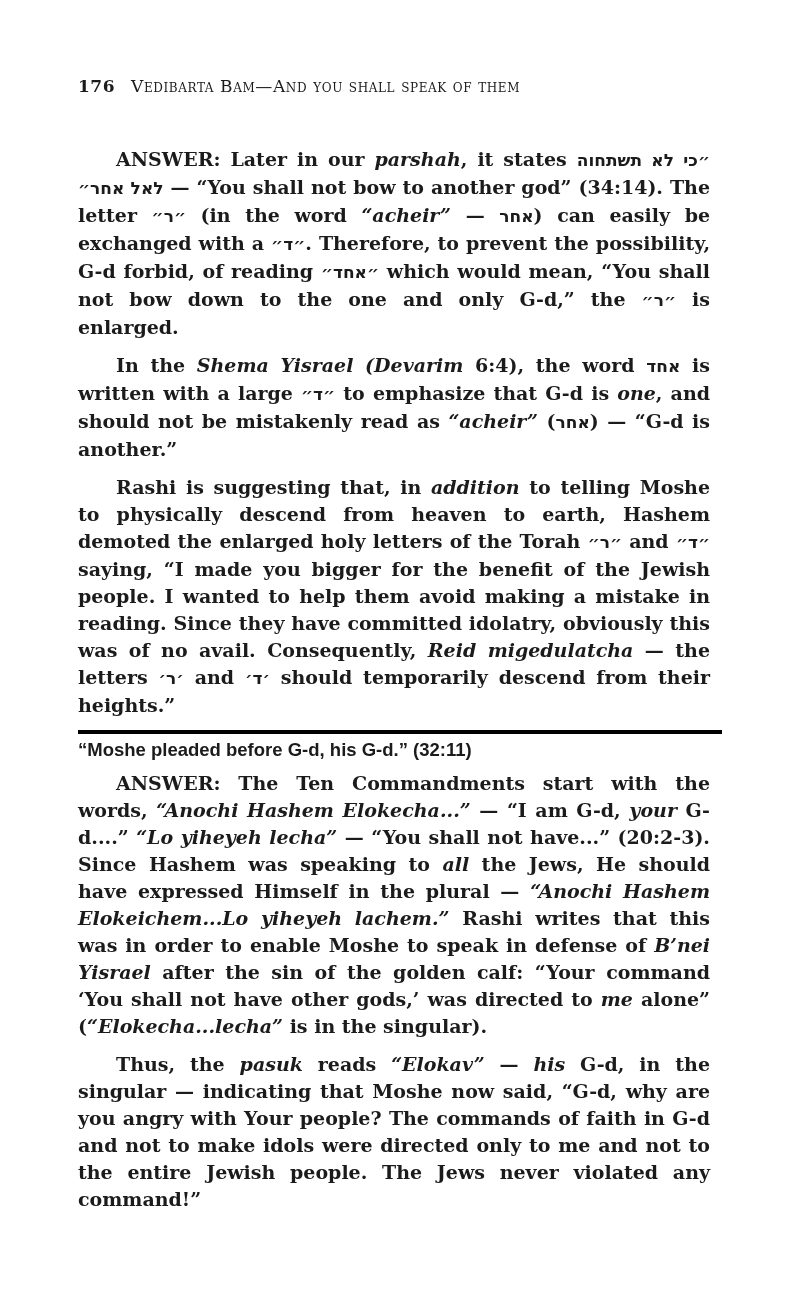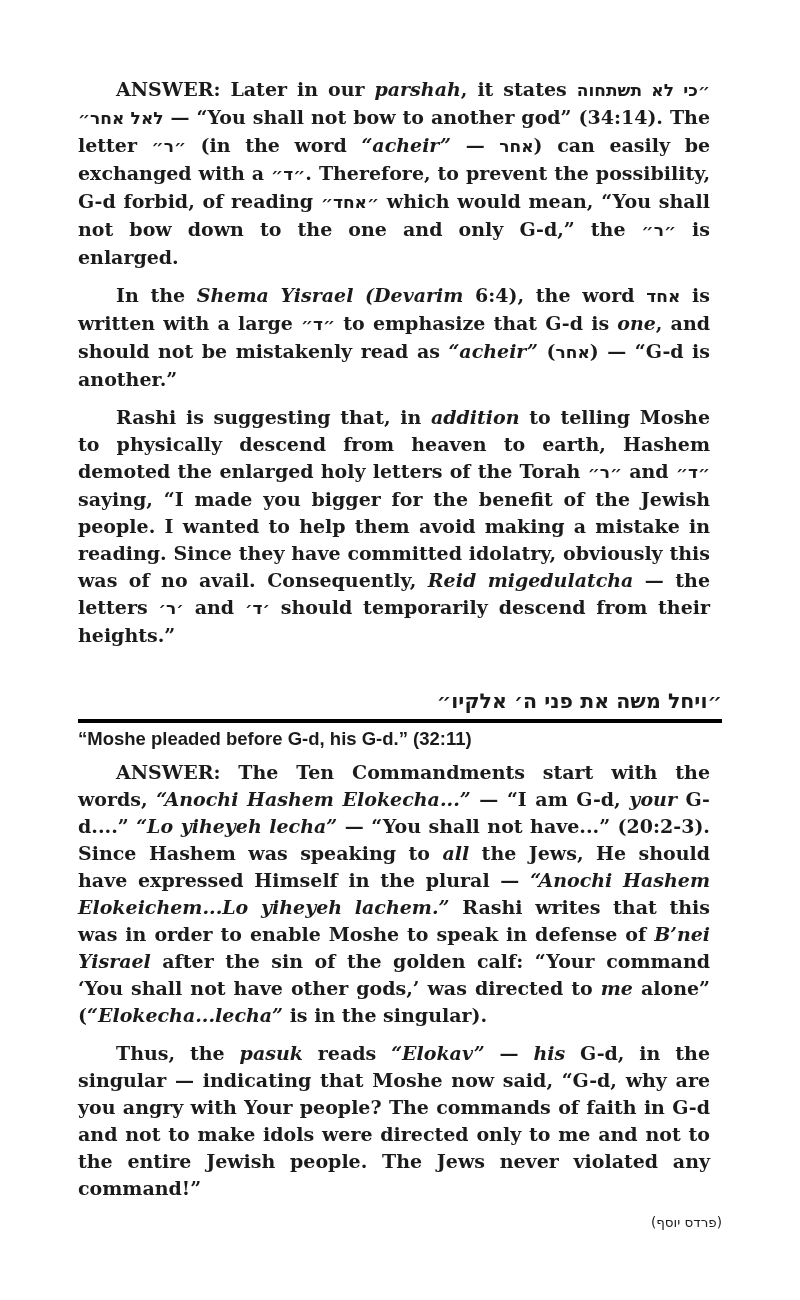--- a/index.html
+++ b/index.html
@@ -47,27 +47,28 @@
     font-weight: 700;
     font-size: 18.5px; line-height: 23px;
   }
 </style>
 </head>
 <body>
 
 <div class="page">
   <div class="text-block">
 
+    <header class="running-head">
+      <span class="pnum">176</span><span class="rtitle">Vedibarta Bam—And you shall speak of them</span>
+    </header>
 
     <p class="body"><span>ANSWER: Later in our </span><span class="it">parshah</span><span>, it states </span><span class="he">״כי לא תשתחוה לאל אחר״</span><span> — “You shall not bow to another god” (34:14). The letter </span><span class="he">״ר״</span><span> (in the word </span><span class="it">“acheir”</span><span> — </span><span class="he">אחר</span><span>) can easily be exchanged with a </span><span class="he">״ד״</span><span>. Therefore, to prevent the possibility, G-d forbid, of reading </span><span class="he">״אחד״</span><span> which would mean, “You shall not bow down to the one and only G-d,” the </span><span class="he">״ר״</span><span> is enlarged.</span></p>
     <p class="body"><span>In the </span><span class="it">Shema Yisrael (Devarim</span><span> 6:4), the word </span><span class="he">אחד</span><span> is written with a large </span><span class="he">״ד״</span><span> to emphasize that G-d is </span><span class="it">one</span><span>, and should not be mistakenly read as </span><span class="it">“acheir”</span><span> (</span><span class="he">אחר</span><span>) — “G-d is another.”</span></p>
     <p class="body"><span>Rashi is suggesting that, in </span><span class="it">addition</span><span> to telling Moshe to physically descend from heaven to earth, Hashem demoted the enlarged holy letters of the Torah </span><span class="he">״ר״</span><span> and </span><span class="he">״ד״</span><span> saying, “I made you bigger for the benefit of the Jewish people. I wanted to help them avoid making a mistake in reading. Since they have committed idolatry, obviously this was of no avail. Consequently, </span><span class="it">Reid migedulatcha</span><span> — the letters </span><span class="he">׳ר׳</span><span> and </span><span class="he">׳ד׳</span><span> should temporarily descend from their heights.”</span></p>
 
-    <h2 class="heb-title" dir="rtl">״ויחל משה את פני ה׳ אלקיו״</h2>
     <div class="rule"></div>
     <h3 class="eng-title">“Moshe pleaded before G-d, his G-d.” (32:11)</h3>
 
     <p class="body"><span>ANSWER: The Ten Commandments start with the words, </span><span class="it">“Anochi Hashem Elokecha...”</span><span> — “I am G-d, </span><span class="it">your</span><span> G-d....” </span><span class="it">“Lo yiheyeh lecha”</span><span> — “You shall not have...” (20:2-3). Since Hashem was speaking to </span><span class="it">all</span><span> the Jews, He should have expressed Himself in the plural — </span><span class="it">“Anochi Hashem Elokeichem...Lo yiheyeh lachem.”</span><span> Rashi writes that this was in order to enable Moshe to speak in defense of </span><span class="it">B’nei Yisrael</span><span> after the sin of the golden calf: “Your command ‘You shall not have other gods,’ was directed to </span><span class="it">me</span><span> alone” (</span><span class="it">“Elokecha...lecha”</span><span> is in the singular).</span></p>
     <p class="body"><span>Thus, the </span><span class="it">pasuk</span><span> reads </span><span class="it">“Elokav”</span><span> — </span><span class="it">his</span><span> G-d, in the singular — indicating that Moshe now said, “G-d, why are you angry with Your people? The commands of faith in G-d and not to make idols were directed only to me and not to the entire Jewish people. The Jews never violated any command!”</span></p>
-    <p class="attribution" dir="rtl">(פרדס יוסף)</p>
 
   </div>
 </div>
 
 </body></html>

